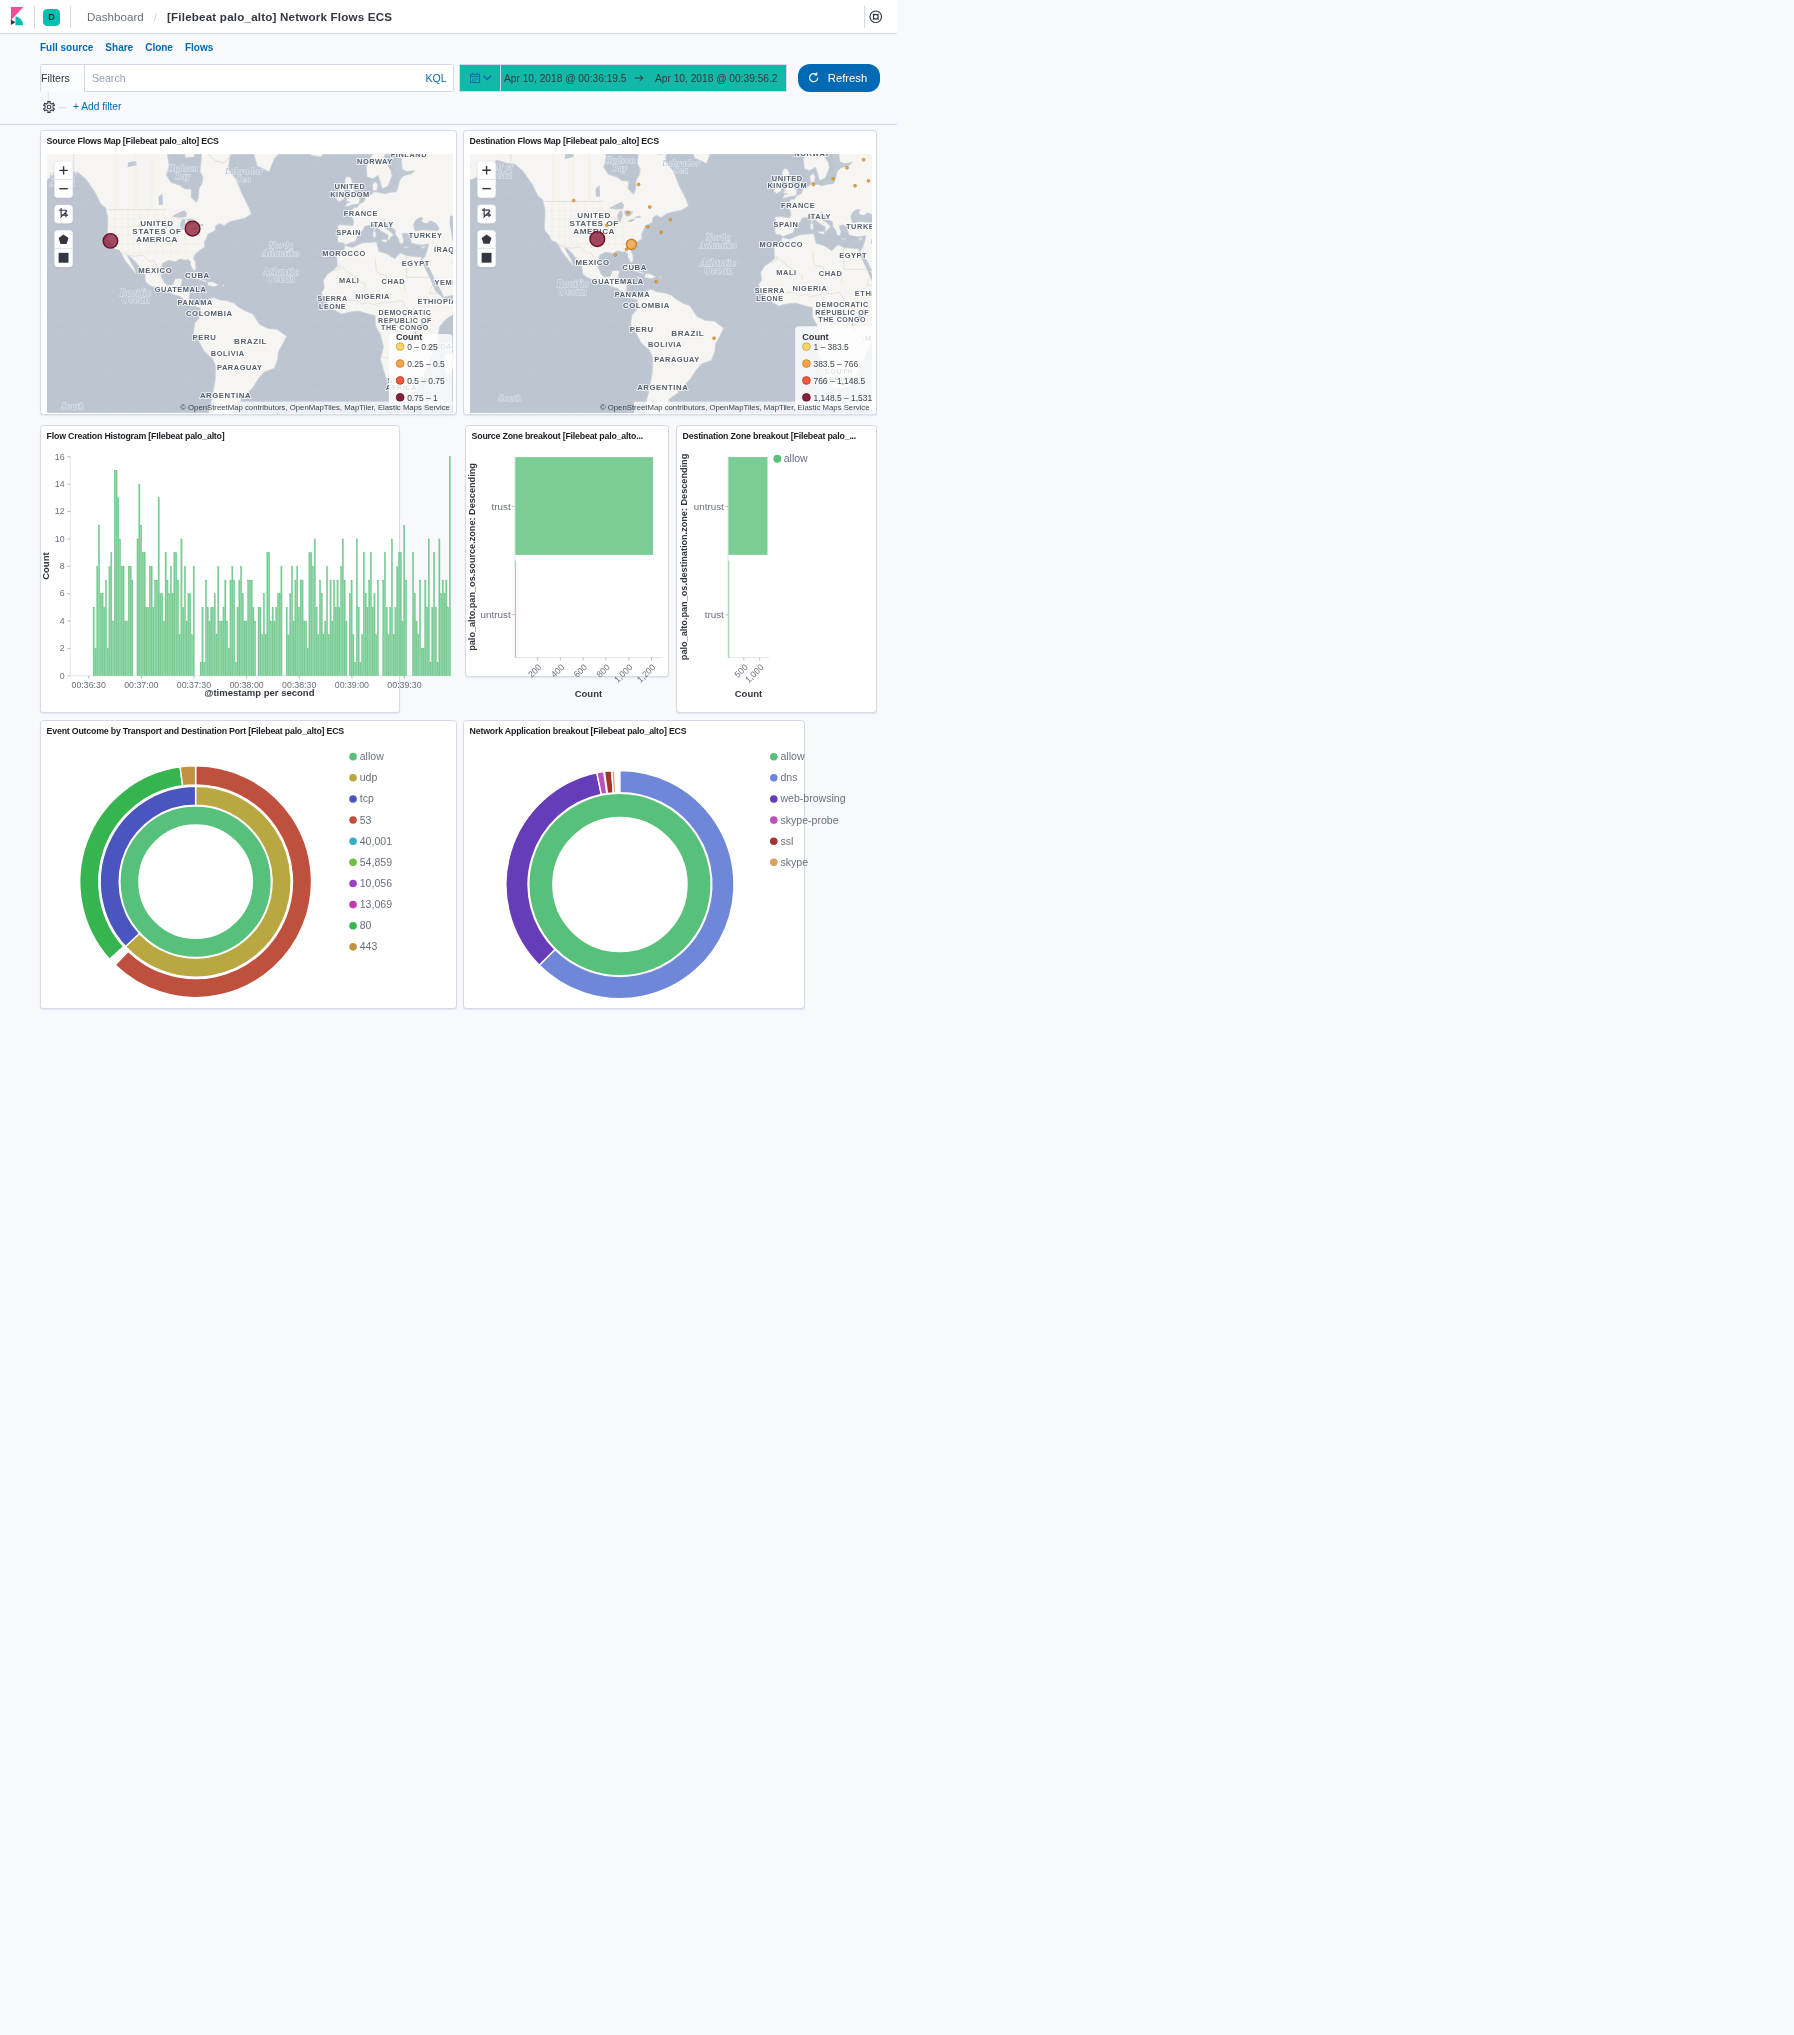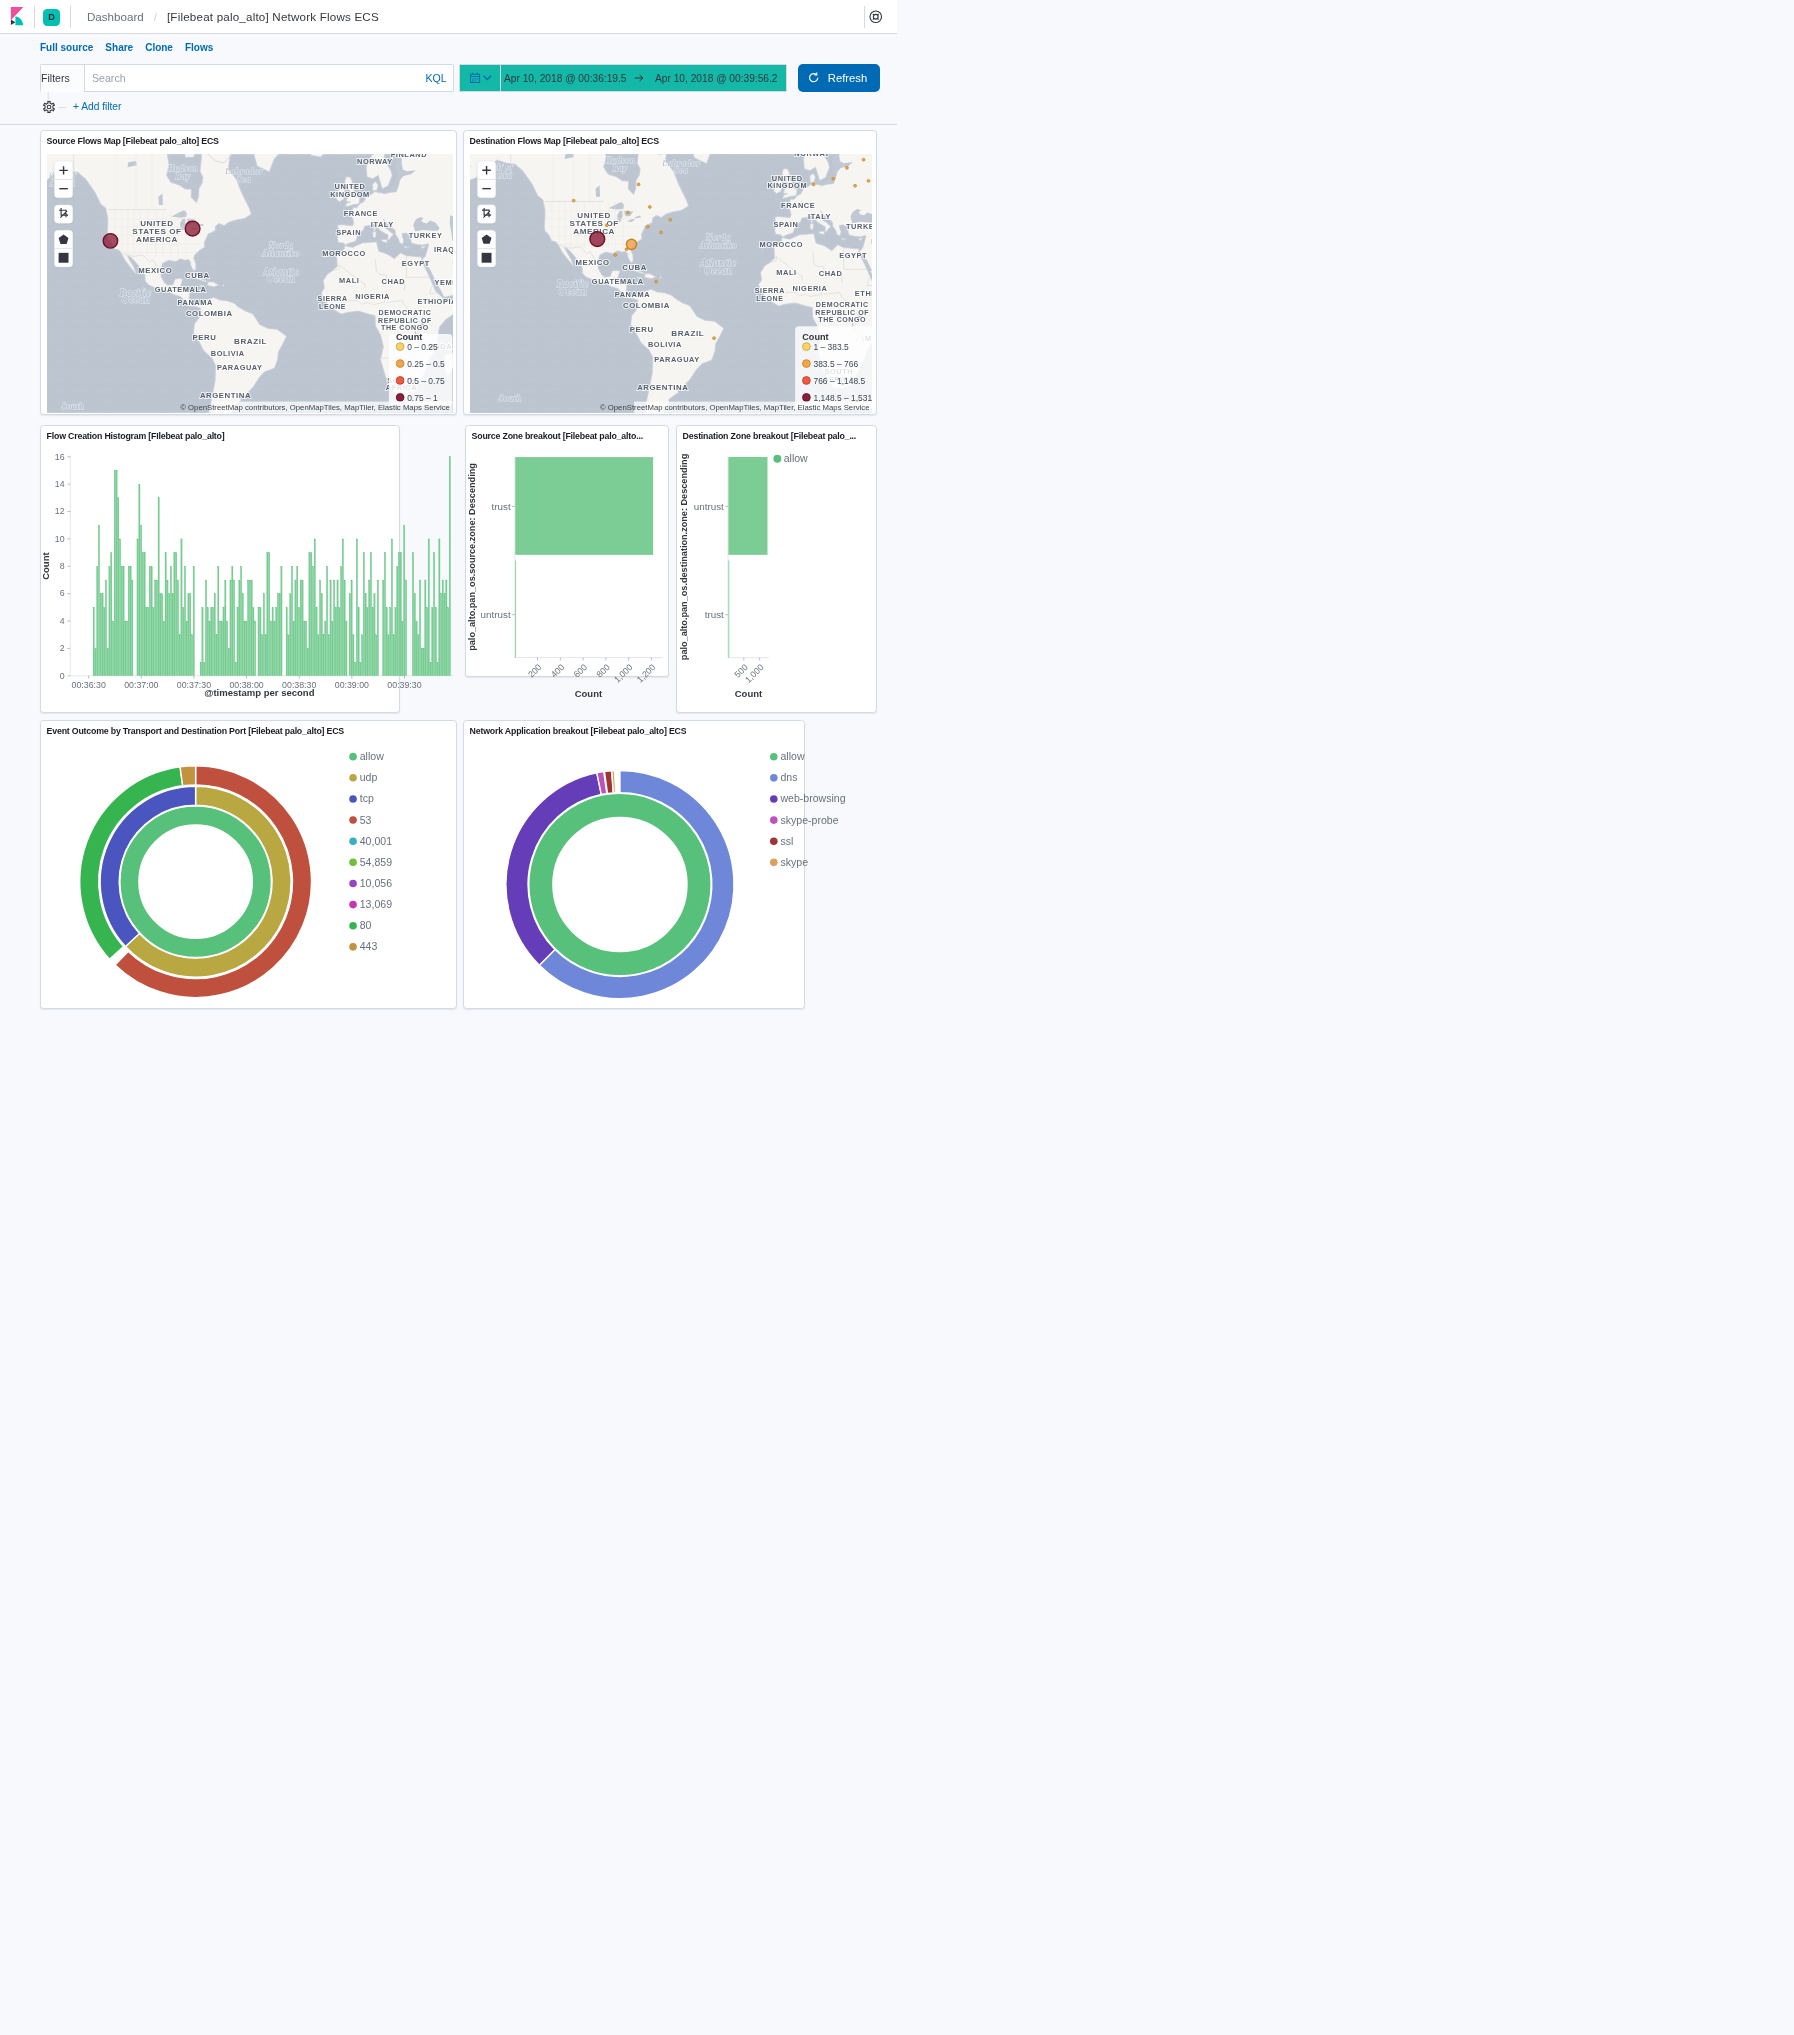--- a/index.html
+++ b/index.html
@@ -1,31 +1,31 @@
 <!DOCTYPE html>
 <html style="font-size:11.3px"><head><meta charset="utf-8"><title>[Filebeat palo_alto] Network Flows ECS - Kibana</title>
 <style>
 html,body{margin:0;padding:0}
 body{width:897px;height:1018px;font-family:"Liberation Sans",sans-serif;background:#f7f9fc;position:relative;overflow:hidden}
 .hdr{position:absolute;left:0;top:0;width:100%;height:33px;background:#fff;border-bottom:0.7px solid #d3dae6}
 .vsep{position:absolute;top:5.6px;width:0.7px;height:22px;background:#d3dae6}
 .dsq{position:absolute;left:43px;top:8.5px;width:17px;height:17px;border-radius:4.2px;background:#00bfb3;color:#062a2a;font-size:9.2px;font-weight:bold;text-align:center;line-height:17px}
 .crumbs{position:absolute;left:87px;top:0;height:33px;line-height:33px;font-size:11.6px;color:#69707d;white-space:nowrap}
-.crumbs b{color:#343741;font-weight:400;letter-spacing:0.2px}
+.crumbs b{color:#343741;font-weight:700;letter-spacing:0.2px}
 .slash{color:#c9cfda;margin:0 10px}
 .links{position:absolute;left:40px;top:42px;font-size:10px;font-weight:600;color:#006bb4}
 .links span{margin-right:12px}
 .sbar{position:absolute;left:40px;top:64px;width:414px;height:28px;background:#fff;border:0.7px solid #d3dae6;border-radius:1.4px;box-sizing:border-box}
 .sbar .flt{position:absolute;left:0;top:0;width:43px;height:27px;border-right:0.7px solid #d3dae6;font-size:10.6px;font-weight:500;color:#343741;line-height:27px;background:#fbfcfd}
 .sbar .ph{position:absolute;left:51px;top:0;height:27px;line-height:27px;font-size:10.6px;color:#98a2b3}
 .sbar .kql{position:absolute;right:6.3px;top:0;height:27px;line-height:27px;font-size:10.6px;color:#006bb4}
 .dbar{position:absolute;left:459px;top:64px;width:328px;height:28px;background:#14b8a6;border:0.7px solid #d3dae6;border-radius:1.4px;box-sizing:border-box}
 .dbar .cal{position:absolute;left:0;top:0;width:40px;height:27px;border-right:0.7px solid #d3dae6}
 .dbar .dt{position:absolute;top:0;height:27px;line-height:27px;font-size:10.2px;color:#343741}
-.rbtn{position:absolute;left:798px;top:64px;width:82px;height:28px;background:#006bb4;border-radius:5px;color:#fff;font-size:11.3px;font-weight:500;text-align:center;line-height:28px}
+.rbtn{position:absolute;left:798px;top:64px;width:82px;height:28px;background:#006bb4;border-radius:12px;color:#fff;font-size:11.3px;font-weight:500;text-align:center;line-height:28px}
 .addf{position:absolute;left:73px;top:101px;font-size:10.2px;color:#006bb4;line-height:12.7px}
 .tbdiv{position:absolute;left:0;top:124px;width:100%;height:0.7px;background:#d3dae6}
 .panel{position:absolute;background:#fff;border:0.7px solid #d3dae6;border-radius:3.5px;box-shadow:0 1.4px 1.4px -0.7px rgba(152,162,179,.2);box-sizing:border-box}
 .ptitle{position:absolute;left:5.6px;top:5px;font-size:8.8px;font-weight:bold;color:#1a1c21;letter-spacing:-0.2px;white-space:nowrap;overflow:hidden;text-overflow:ellipsis}
 .mapsvg{position:absolute;display:block}
 .chart{position:absolute;left:0;top:0;display:block}
 svg text{font-family:"Liberation Sans",sans-serif}
 .lbl{fill:#555f6d;font-weight:bold;letter-spacing:0.8px;stroke:#ffffff;stroke-opacity:0.75;stroke-width:2.6px;paint-order:stroke;}
 .sea{fill:#a9b9cd;font-style:italic;font-family:"Liberation Serif",serif;letter-spacing:1px;stroke:#ffffff;stroke-opacity:0.45;stroke-width:2px;paint-order:stroke;}
 </style></head>

